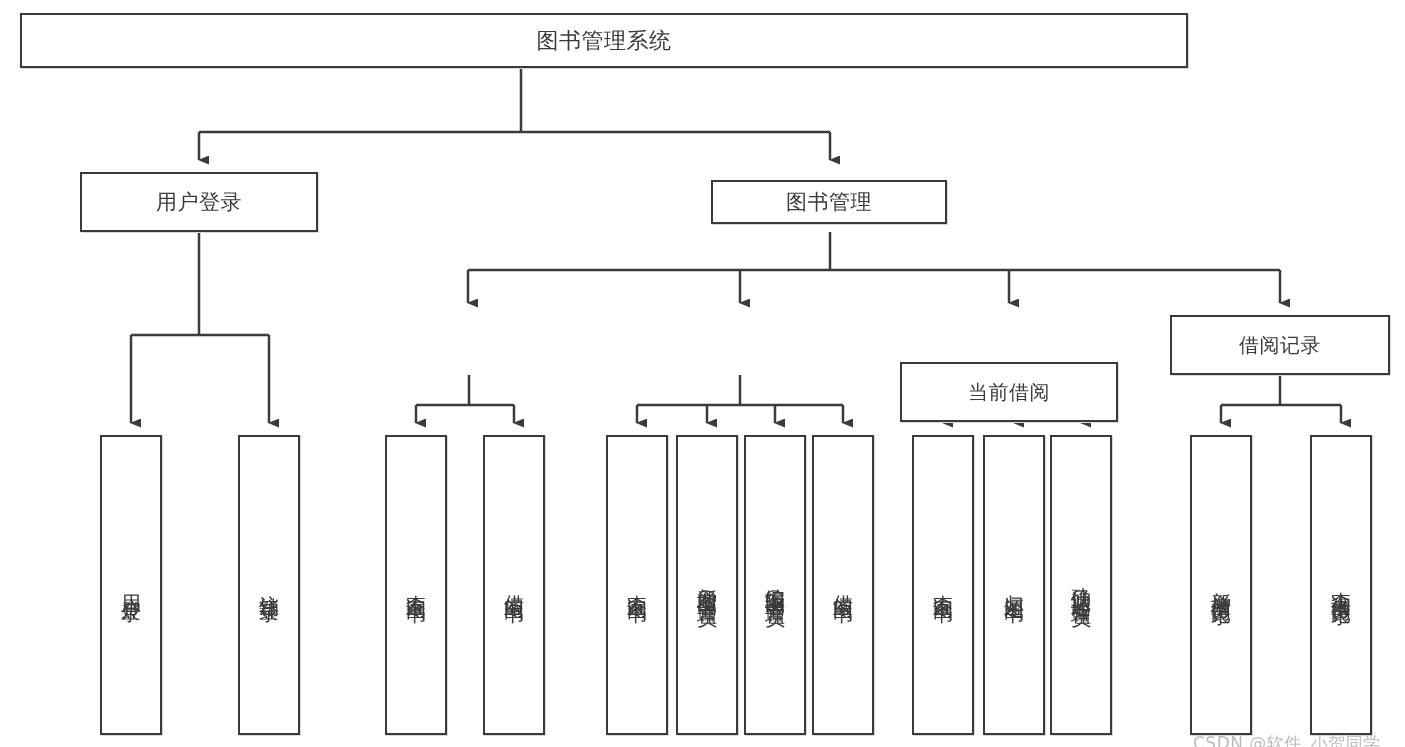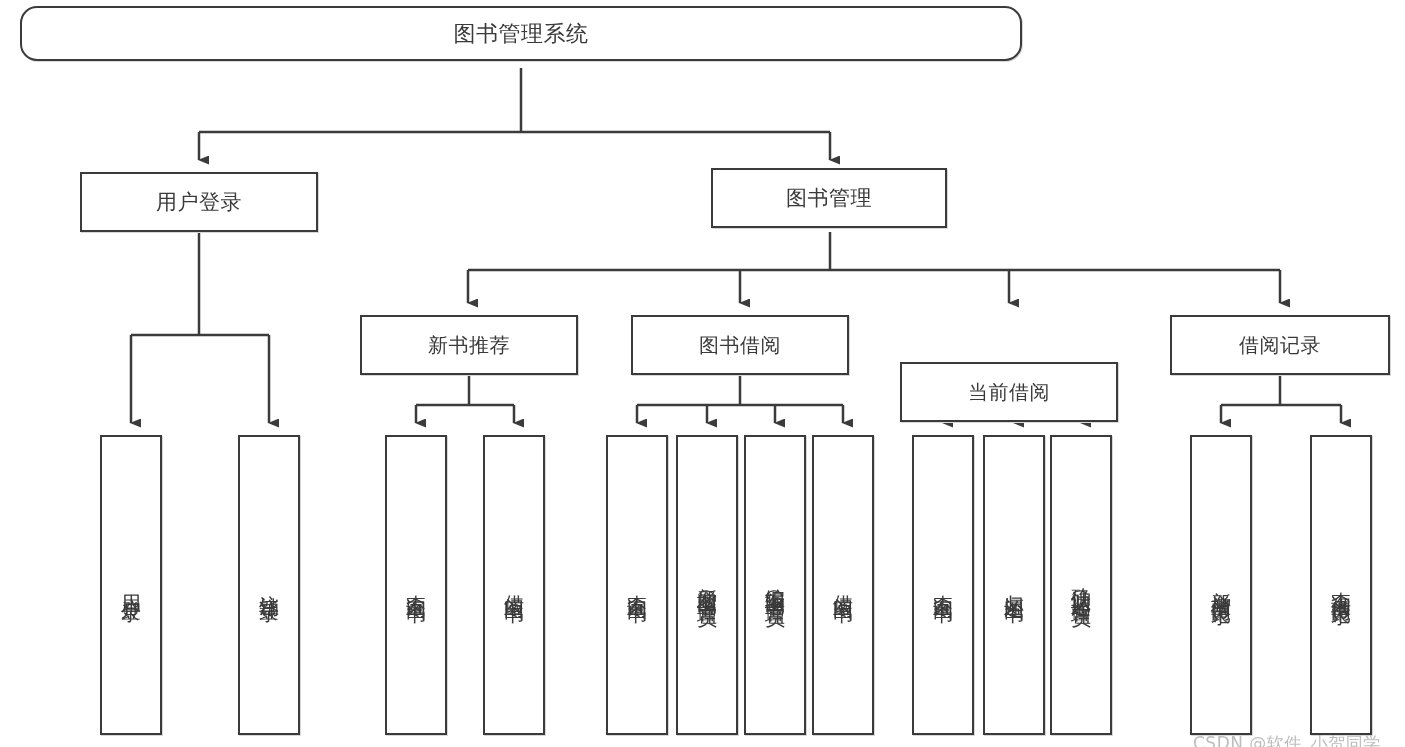--- a/index.html
+++ b/index.html
@@ -114,37 +114,31 @@
       <path d="M 1014,405 L 1014,423" marker-end="url(#arrowhead)"></path>
       <path d="M 1081,405 L 1081,423" marker-end="url(#arrowhead)"></path>
 
       <path d="M 1280,375 L 1280,405"></path>
       <path d="M 1221,405 L 1341,405"></path>
       <path d="M 1221,405 L 1221,423" marker-end="url(#arrowhead)"></path>
       <path d="M 1341,405 L 1341,423" marker-end="url(#arrowhead)"></path>
     </g>
   </svg>
 
-  <div class="node-box node-root" style="left: 20px; top: 6px; width: 1002px; height: 55px; border-radius: 17px;">
+  <div class="node-box node-root" style="left: 20px; top: 13px; width: 1168px; height: 55px;">
     <span class="node-label">图书管理系统</span>
   </div>
 
   <div class="node-box node-l2" style="left: 80px; top: 172px; width: 238px; height: 60px;">
     <span class="node-label">用户登录</span>
   </div>
-  <div class="node-box node-l2" style="left: 711px; top: 168px; width: 236px; height: 60px;">
+  <div class="node-box node-l2" style="left: 711px; top: 180px; width: 236px; height: 44px;">
     <span class="node-label">图书管理</span>
   </div>
 
-  <div class="node-box node-l3" style="left: 360px; top: 315px; width: 218px; height: 60px;">
-    <span class="node-label">新书推荐</span>
-  </div>
-  <div class="node-box node-l3" style="left: 631px; top: 315px; width: 218px; height: 60px;">
-    <span class="node-label">图书借阅</span>
-  </div>
   <div class="node-box node-l3" style="left: 900px; top: 315px; width: 218px; height: 60px; margin-top: 47px;">
     <span class="node-label">当前借阅</span>
   </div>
   <div class="node-box node-l3" style="left: 1170px; top: 315px; width: 220px; height: 60px;">
     <span class="node-label">借阅记录</span>
   </div>
 
   <div class="node-box node-leaf" style="left: 100px; top: 435px; width: 62px; height: 300px;">
     <span class="node-label">用户登录</span>
   </div>

